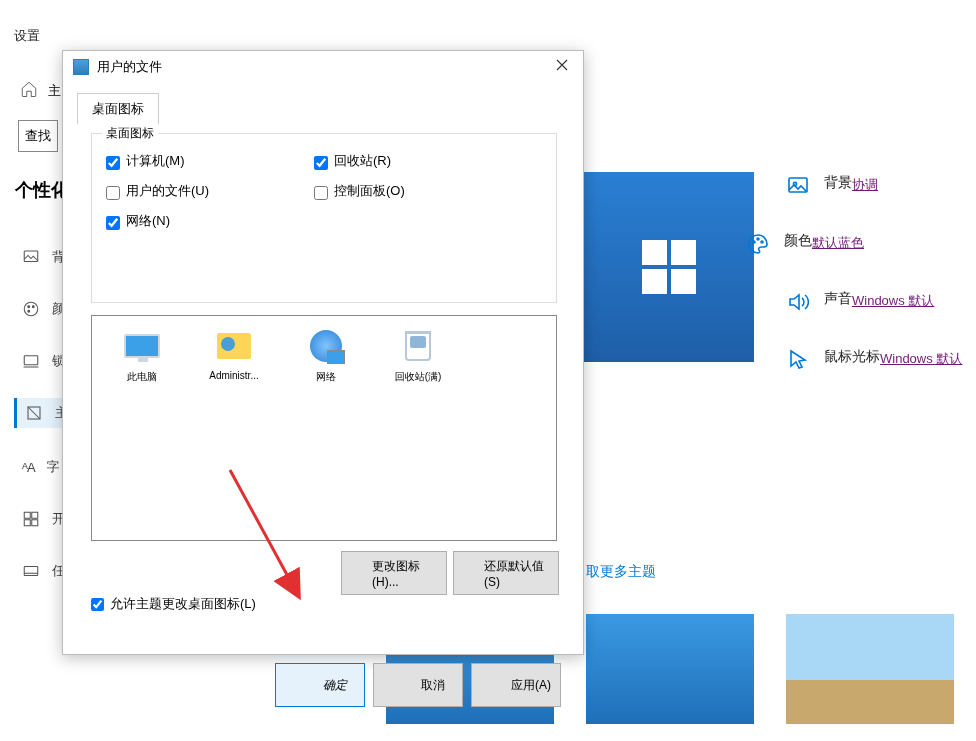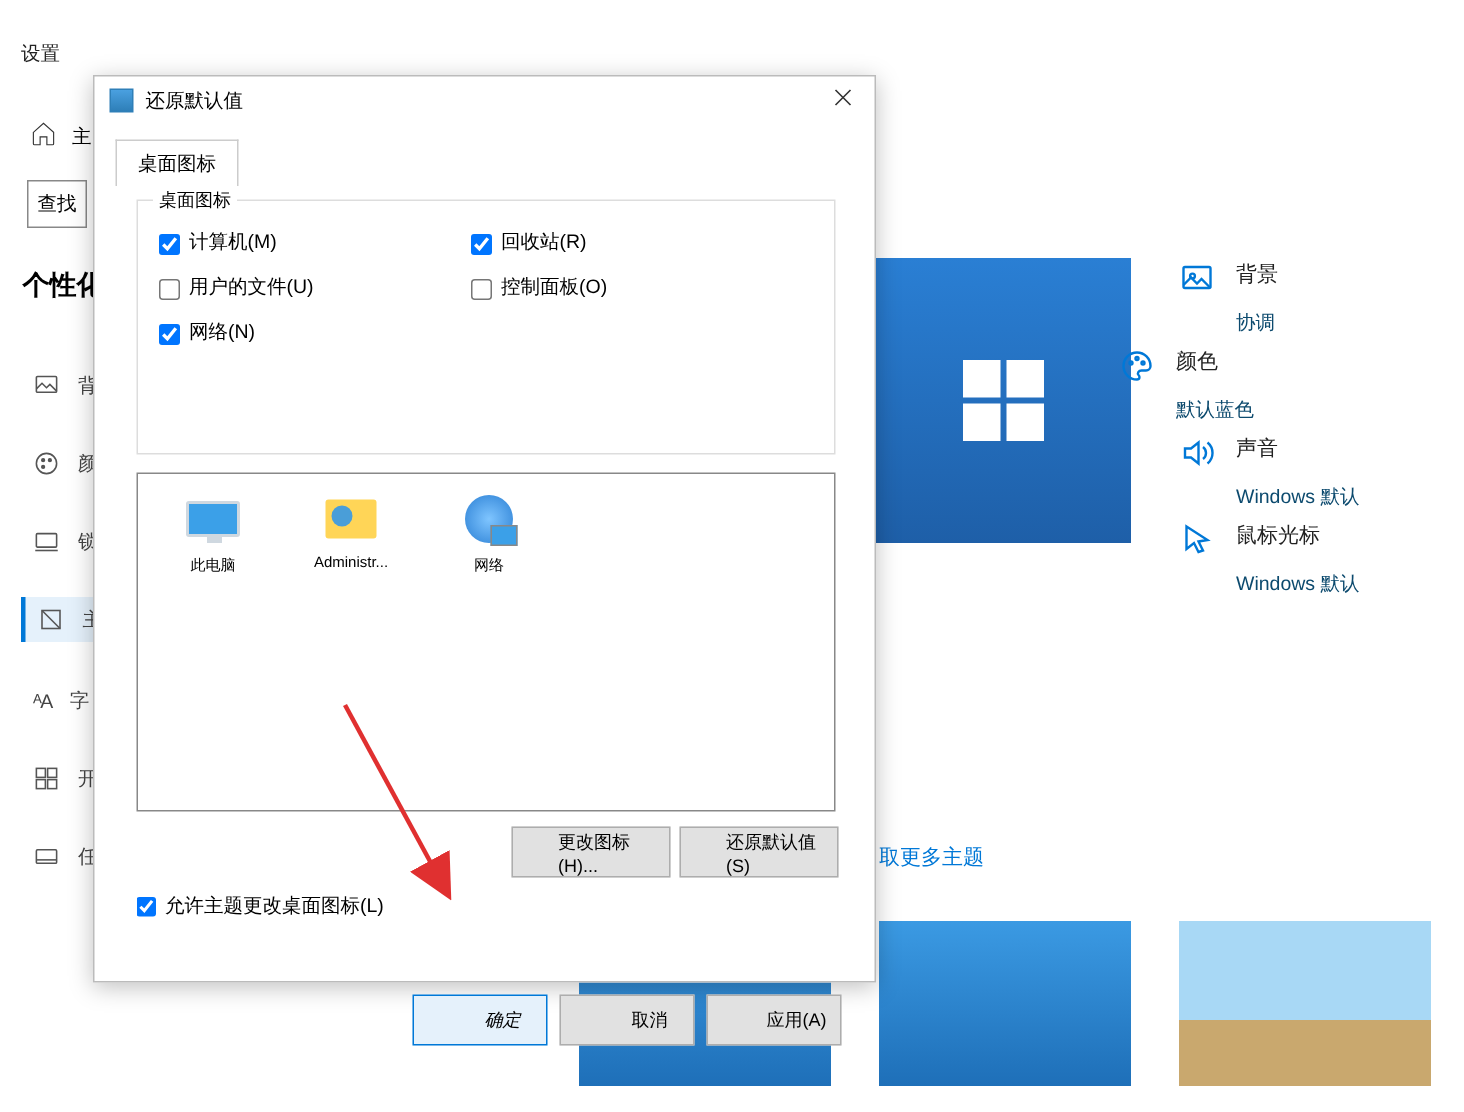--- a/index.html
+++ b/index.html
@@ -72,23 +72,23 @@
       background: linear-gradient(#2a7fd4, #1e5fa8);
       display: flex; align-items: center; justify-content: center;
     }
     .win-logo { display: grid; grid-template-columns: 25px 25px; grid-template-rows: 25px 25px; gap: 4px; }
     .win-logo div { background: #fff; }
     .settings-opt {
       position: absolute;
       display: flex; align-items: flex-start; gap: 14px;
     }
     .settings-opt .opt-icon svg { width: 24px; height: 24px; stroke: #0078d7; fill: none; stroke-width: 1.6; }
-    .settings-opt .opt-text { display: flex; flex-direction: column; }
+    .settings-opt .opt-text { display: flex; flex-direction: row; }
     .settings-opt .opt-title { color: #222; font-size: 14px; }
-    .settings-opt .opt-sub { color: #0c4a6e; font-size: 13px; margin-top: 14px; }
+    .settings-opt .opt-sub { color: #701a75; font-size: 13px; margin-top: 2px; text-decoration: underline; }
     .more-link {
       position: absolute;
       color: #0078d7;
       font-size: 14px;
     }
     .theme-thumb {
       position: absolute;
       width: 168px; height: 110px;
       background: linear-gradient(#3b9ae3, #1e6fb8);
     }
@@ -177,21 +177,21 @@
     .monitor { width: 36px; height: 24px; background: #3ba0e8; border: 2px solid #cfd8e0; border-radius: 2px; position: relative; }
     .monitor::after { content: ''; position: absolute; bottom: -6px; left: 12px; width: 10px; height: 4px; background: #cfd8e0; }
     .folder { width: 34px; height: 26px; background: #ffd557; border-radius: 2px; position: relative; }
     .folder::before { content:''; position:absolute; top:4px; left:4px; width:14px; height:14px; background:#4a9ed8; border-radius:50%; }
     .globe { width: 32px; height: 32px; background: radial-gradient(#7fc5ff,#2a7fd4); border-radius:50%; position:relative; }
     .globe::after { content:''; position:absolute; bottom:-2px; right:-3px; width:16px; height:12px; background:#3ba0e8; border:1px solid #888; }
     .bin { width: 26px; height: 30px; border: 2px solid #b8c8d8; border-radius: 0 0 4px 4px; border-top: 3px solid #b8c8d8; position: relative; }
     .bin.full::before { content:''; position:absolute; top:2px; left:3px; width:16px; height:12px; background:#8fb5d8; border-radius:2px; }
     .btn {
       position: absolute;
-      height: 34px;
+      height: 44px;
       border: 1px solid #adadad;
       background: #e1e1e1;
       font-size: 12px;
       display: flex; align-items: center; justify-content: center; padding-left: 30px;
     }
     .btn.primary { background: #e5f1fb; border-color: #0078d7; font-style: italic; }
     .bottom-cb {
       position: absolute;
       left: 28px; top: 544px;
       display: flex; align-items: center;
@@ -331,21 +331,21 @@
   <div class="more-link" style="left:586px; top:563px">取更多主题</div>
 
   <div class="theme-thumb" style="left:386px; top:614px"></div>
   <div class="theme-thumb" style="left:586px; top:614px"></div>
   <div class="theme-thumb sky" style="left:786px; top:614px"></div>
 </div>
 
 <div class="dialog">
   <div class="dlg-titlebar">
     <div class="app-icon"></div>
-    <span>还原默认值</span>
+    <span>用户的文件</span>
   </div>
   <div class="dlg-close">
     <svg width="12" height="12" viewBox="0 0 12 12">
         <path d="M1 1l10 10M11 1L1 11" stroke="#333" stroke-width="1.1"></path>
       </svg>
   </div>
 
   <div class="tabbar">
     <div class="tab">桌面图标</div>
   </div>
@@ -386,20 +386,26 @@
           <div class="folder"></div>
         </div>
         <span>Administr...</span>
       </div>
     <div class="il-item">
         <div class="icn">
           <div class="globe"></div>
         </div>
         <span>网络</span>
       </div>
+    <div class="il-item">
+        <div class="icn">
+          <div class="bin full"></div>
+        </div>
+        <span>回收站(满)</span>
+      </div>
   </div>
 
   <div class="btn" style="left:278px; top:500px; width:106px">更改图标(H)...</div>
   <div class="btn" style="left:390px; top:500px; width:106px">还原默认值(S)</div>
 
   <label class="bottom-cb">
       <input type="checkbox" checked="" style="">
       <span>允许主题更改桌面图标(L)</span>
     </label>
 

